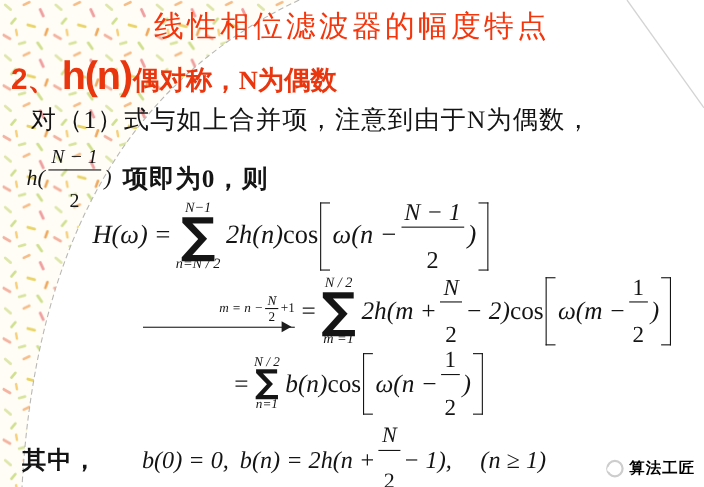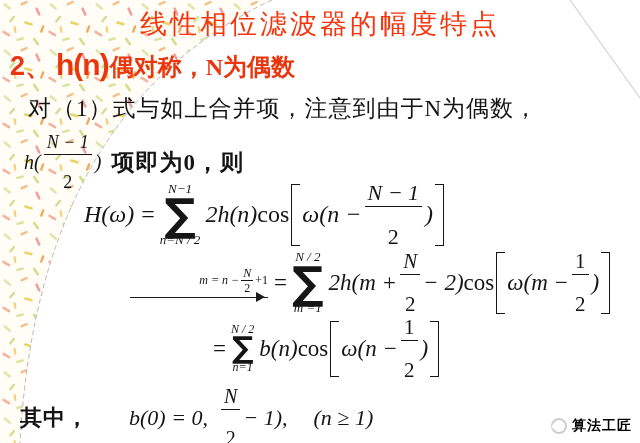--- a/index.html
+++ b/index.html
@@ -20,21 +20,21 @@
     color:#f5350c;
     font-family:"Liberation Sans","DejaVu Sans",sans-serif;
   }
   
   .heading{
     position:absolute;top:48px;left:10px;
     display:flex;align-items:baseline;
     color:#e9360e;white-space:nowrap;
   }
   .heading .num{font-size:27px;font-weight:bold;font-family:"Liberation Sans","DejaVu Sans",sans-serif;}
-  .heading .hn{font-size:30px;font-weight:900;letter-spacing:-1px;margin:0 1px 0 4px;font-family:"Liberation Sans","DejaVu Sans",sans-serif;}
+  .heading .hn{font-size:36px;font-weight:900;letter-spacing:-1px;margin:0 1px 0 4px;font-family:"Liberation Sans","DejaVu Sans",sans-serif;}
   .heading .rest{font-size:24px;font-weight:bold;}
 
   
   .intro1{
     position:absolute;top:93px;left:28px;width:600px;
     font-size:23px;font-weight:400;color:#141414;letter-spacing:1px;
   }
   .intro2{
     position:absolute;top:133px;left:24px;
     display:flex;align-items:center;
@@ -221,20 +221,21 @@
       <span class="den rm">2</span>
     </span>
     <span class="it">)</span>
     <span class="brkt r"></span>
   </div>
 
   <div class="where math">
     <span class="cjk">其中，</span>
     <span class="seg it">b(0) = 0,</span>
     <span class="grp">
+      <span class="it">b(n) = 2h(n +</span>
       <span class="frac" style="font-size:20px;">
         <span class="num it">N</span>
         <span class="den rm">2</span>
       </span>
       <span class="it">− 1),</span>
     </span>
     <span class="it">(n ≥ 1)</span>
   </div>
 
   <div class="wm">

